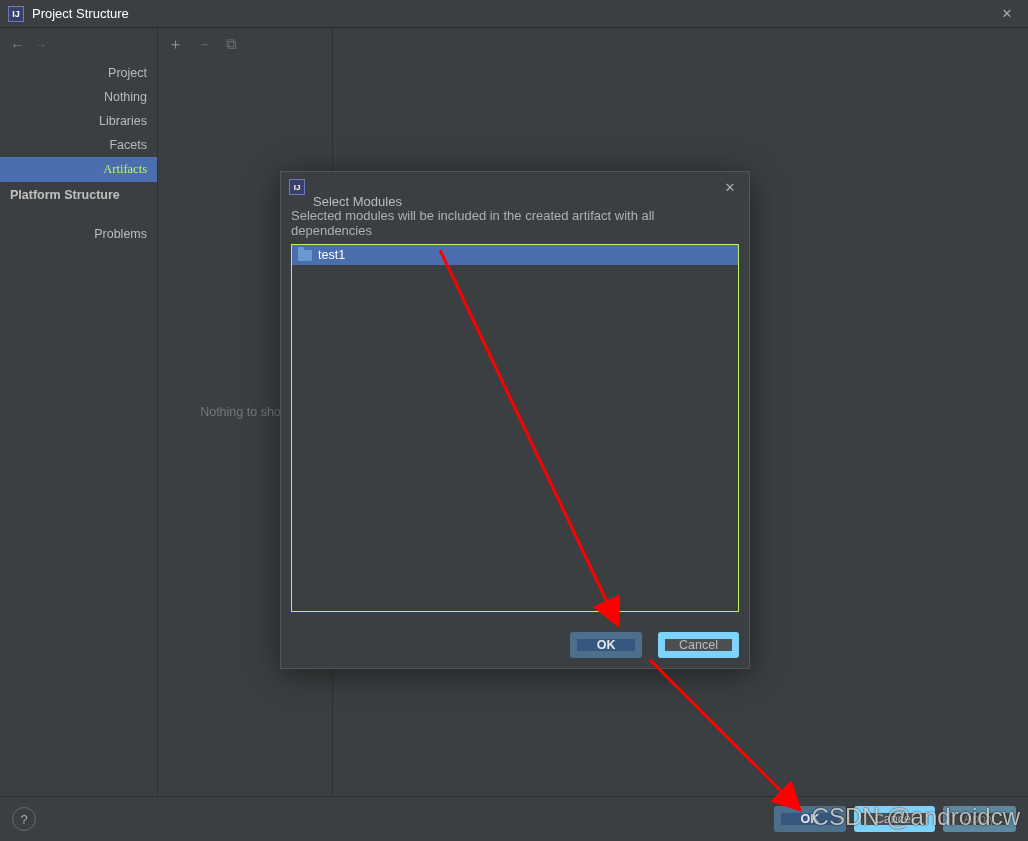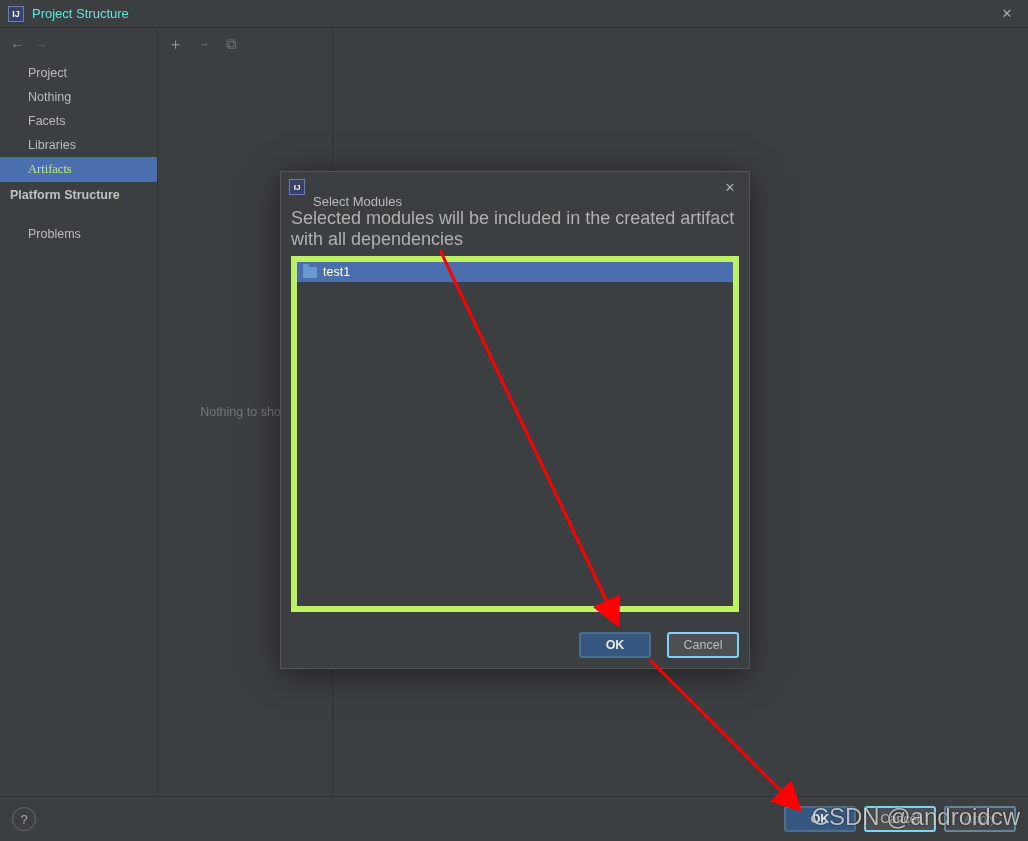--- a/index.html
+++ b/index.html
@@ -1,57 +1,57 @@
 <!DOCTYPE html>
 <html><head>
 <meta charset="utf-8">
 <style>
   * { box-sizing: border-box; margin: 0; padding: 0; font-family: -apple-system, "Segoe UI", sans-serif; }
   body { width: 1028px; height: 841px; background: #3c3f41; color: #bbbbbb; font-size: 13px; overflow: hidden; position: relative; }
 
   
   .titlebar { height: 28px; background: #3c3f41; display: flex; align-items: center; padding: 0 8px; border-bottom: 1px solid #2b2b2b; }
   .titlebar .app-icon { width: 16px; height: 16px; background: #3a3f6b; border: 1px solid #6b7bb5; margin-right: 8px; display:flex; align-items:center; justify-content:center; font-size:9px; color:#fff; font-weight:bold; }
-  .titlebar .title { flex: 1; color: #5eead4; font-size: 13px; }
+  .titlebar .title { flex: 1; color: #ffffff; font-size: 13px; }
   .titlebar .close { color: #a9a9a9; cursor: pointer; width:26px; text-align:center; }
 
   
   .main { display: flex; height: calc(100% - 28px - 45px); }
   .sidebar { width: 158px; background: #3c3f41; border-right: 1px solid #323232; padding-top: 6px; }
   .side-nav { display: flex; gap: 8px; padding: 0 10px 10px 10px; align-items:center; }
   .side-nav span { color:#888; cursor:pointer; user-select:none; font-size:15px; }
 
   .side-head { color: #c0c0c0; font-weight: bold; padding: 6px 10px 6px 10px; font-size: 12.5px; }
-  .side-item { color: #bbbbbb; padding: 5px 10px 5px 28px; cursor: pointer; font-size: 12.5px; }
+  .side-item { color: #bbbbbb; padding: 5px 10px 5px 28px; cursor: pointer; font-size: 12.5px; text-align: right; }
   .side-item.selected { background: #4b6eaf; color: #bef264; font-family: Liberation Serif, serif; }
 
   .center { flex: 1; display: flex; }
   .mid-col { width: 175px; border-right: 1px solid #323232; position:relative; }
   .mid-tools { display: flex; gap: 14px; padding: 8px 10px; align-items:center; }
   .mid-tools .ico { color: #999; cursor: pointer; font-size: 15px; line-height:1; }
   .mid-empty { position:absolute; top:50%; left:0; right:0; text-align:center; color:#777; font-size:12.5px; transform:translateY(-50%); white-space:nowrap; overflow:hidden; }
 
   .detail { flex: 1; }
 
   
   .bottombar { position: absolute; left:0; right:0; bottom:0; height: 45px; border-top: 1px solid #323232; display:flex; align-items:center; padding: 0 12px; background:#3c3f41; }
   .help-btn { width:24px; height:24px; border-radius:50%; border:1px solid #6a6a6a; color:#aaa; display:flex; align-items:center; justify-content:center; cursor:pointer; font-size:13px; }
   .bottom-spacer { flex:1; }
-  .btn { min-width:72px; height:26px; padding:0 14px; border:2px solid #7dd3fc; background:#4c5052; color:#bbb; border-radius:3px; cursor:pointer; font-size:12.5px; display:inline-flex; align-items:center; justify-content:center; margin-left:8px; }
+  .btn { min-width:72px; height:26px; padding:0 14px; border:7px solid #7dd3fc; background:#4c5052; color:#bbb; border-radius:3px; cursor:pointer; font-size:12.5px; display:inline-flex; align-items:center; justify-content:center; margin-left:8px; }
   .btn.primary { background:#365880; border-color:#4c708c; color:#e6e6e6; font-weight:bold; }
 
   
   .modal { position:absolute; left:280px; top:171px; width:470px; height:498px; background:#3c3f41; border:1px solid #555; box-shadow:0 5px 30px rgba(0,0,0,0.5); display:flex; flex-direction:column; }
   .modal-title { height:30px; display:flex; align-items:center; padding:0 8px; }
   .modal-title .app-icon { width:16px; height:16px; background:#3a3f6b; border:1px solid #6b7bb5; margin-right:8px; display:flex; align-items:center; justify-content:center; font-size:8px; color:#fff; font-weight:bold; }
   .modal-title .t { flex:1; color:#bbb; font-size:13px;margin-top:28px; }
   .modal-title .x { color:#aaa; cursor:pointer; width:22px; text-align:center; }
   .modal-body { padding: 4px 10px 10px 10px; flex:1; display:flex; flex-direction:column; }
-  .modal-desc { color:#b0b0b0; font-size:18px; padding:2px 0 6px 0; }
-  .modal-list { flex:1; border:6px solid #bef264; background:#3c3f41; overflow:auto;text-align:center; }
+  .modal-desc { color:#b0b0b0; font-size:13px; padding:2px 0 6px 0; }
+  .modal-list { flex:1; border:1px solid #bef264; background:#3c3f41; overflow:auto;text-align:center; }
   .list-row { display:flex; align-items:center; height:20px; padding:0 6px; gap:6px; cursor:pointer; font-size:12.5px; }
   .list-row.selected { background:#4b6eaf; color:#fff; }
   .mod-icon { width:14px; height:11px; background:#6a99d0; border-radius:1px; position:relative; }
   .mod-icon::before { content:""; position:absolute; top:-3px; left:0; width:6px; height:3px; background:#6a99d0; border-radius:1px 1px 0 0; }
   .modal-footer { display:flex; justify-content:flex-end; padding:10px; gap:8px; }
 
   
   .watermark { position:absolute; right:8px; bottom:10px; color:#d0d0d0; font-size:24px; font-weight:500; opacity:0.85; pointer-events:none; text-shadow:0 0 2px #000; }
 
   
@@ -69,22 +69,22 @@
 <div class="main">
 
   <div class="sidebar">
     <div class="side-nav">
       <span>←</span>
       <span style="opacity:.4">→</span>
     </div>
     <div id="side-items1">
         <div class="side-item">Project</div>
         <div class="side-item">Nothing</div>
+        <div class="side-item">Libraries</div>
         <div class="side-item">Facets</div>
-        <div class="side-item">Libraries</div>
         <div class="side-item selected">Artifacts</div>
       </div>
     <div class="side-head">Platform Structure</div>
     <div style="height:14px"></div>
     <div id="side-items3">
         <div class="side-item">Problems</div>
       </div>
   </div>
 
   <div class="center">

